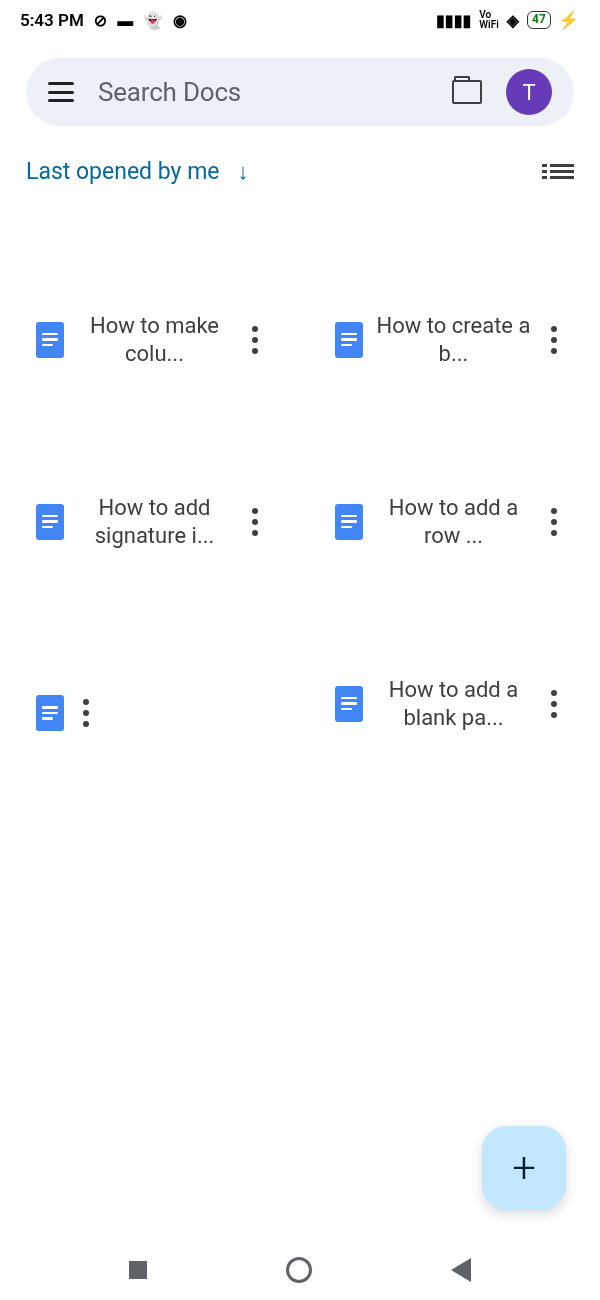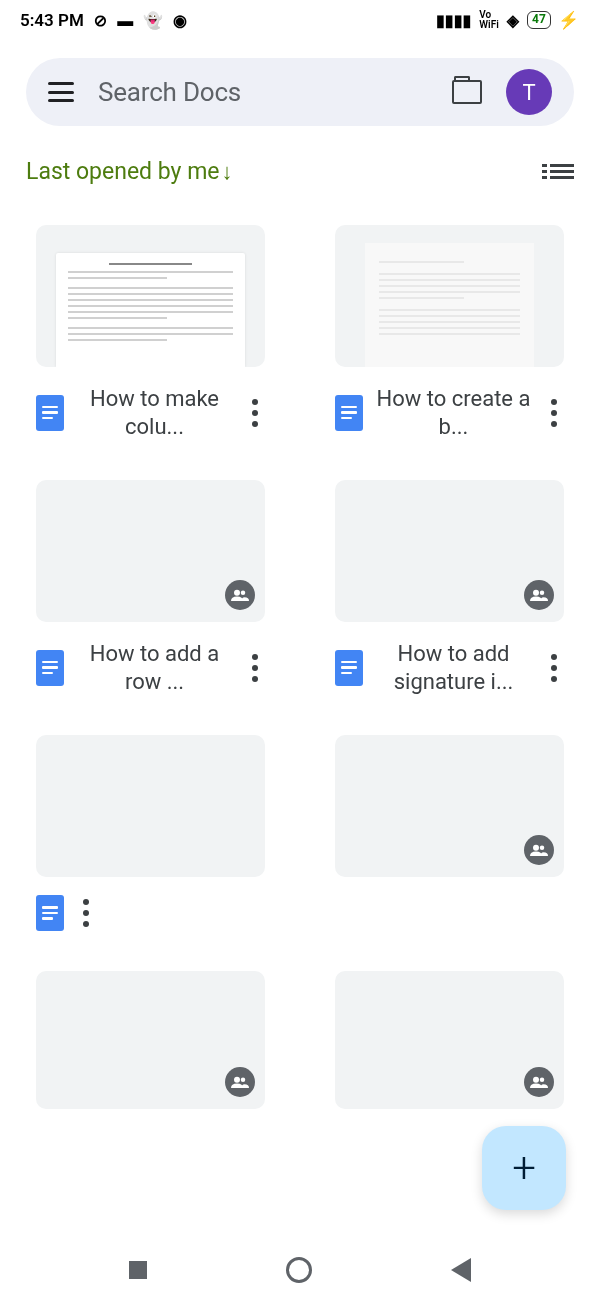--- a/index.html
+++ b/index.html
@@ -11,27 +11,27 @@
 .battery-pill { border: 1.5px solid #333; border-radius: 6px; padding: 0 4px; font-size: 12px; display: inline-flex; align-items: flex-start; height: 18px; position: relative; }
 .battery-fill { color: #0a7a0a; font-weight: bold; }
 .search-bar { margin: 18px 26px 0 26px; height: 68px; background: #eef0f7; border-radius: 34px; display: flex; align-items: center; padding: 8px 22px; gap: 24px; }
 .hamburger { width: 26px; height: 20px; display: flex; flex-direction: column; justify-content: space-between; cursor: pointer; }
 .hamburger span { height: 3px; background: #202124; border-radius: 2px; width: 100%; }
 .search-placeholder { flex: 1; color: #5f6368; font-size: 26px; letter-spacing: -0.2px; }
 .folder-icon { width: 30px; height: 24px; border: 2.5px solid #3c4043; border-radius: 2px; position: relative; }
 .folder-icon::before { content: ''; position: absolute; top: -6px; left: 0; width: 12px; height: 4px; border: 2.5px solid #3c4043; border-bottom: none; border-radius: 2px 2px 0 0; }
 .avatar { width: 46px; height: 46px; border-radius: 50%; background: #673ab7; color: #fff; display: flex; align-items: center; justify-content: center; font-size: 22px; font-weight: 400; }
 .sort-row { display: flex; align-items: center; justify-content: space-between; padding: 32px 26px 0 26px; }
-.sort-label { font-size: 23px; color: #4d7c0f; display: flex; align-items: flex-end; gap: 2px; }
+.sort-label { font-size: 23px; color: #0369a1; display: flex; align-items: flex-end; gap: 18px; }
 .sort-arrow { font-size: 22px; }
 .view-toggle { display: flex; flex-direction: column; gap: 3px; }
 .view-toggle div { width: 24px; height: 3px; background: #3c4043; position: relative; }
 .view-toggle div::before { content: ''; position: absolute; left: -8px; width: 5px; height: 3px; background: #3c4043; }
 .grid { padding: 40px 36px 0 36px; display: grid; grid-template-columns: 1fr 1fr; gap: 40px 70px; }
-.doc-card { display: flex; flex-direction: column; }
+.doc-card { display: flex; flex-direction: row; align-items: flex-end; }
 .thumb { height: 142px; background: #f1f3f4; border-radius: 10px; position: relative; overflow: hidden; }
 .thumb-page { position: absolute; top: 28px; left: 20px; right: 20px; bottom: 0; background: #fff; border-radius: 2px 2px 0 0; box-shadow: 0 0 3px rgba(0,0,0,0.1); padding: 10px 12px; }
 .thumb-line { height: 2px; background: #d0d0d0; margin-bottom: 4px; }
 .thumb-line.short { width: 60%; }
 .thumb-line.title { width: 50%; margin: 0 auto 6px; background: #888; }
 .thumb-page-pale { position: absolute; top: 18px; left: 30px; right: 30px; bottom: 0; background: #f8f8f8; padding: 18px 14px; }
 .thumb-page-pale .thumb-line { background: #e8e8e8; }
 .shared-badge { position: absolute; bottom: 12px; right: 10px; width: 30px; height: 30px; background: #5f6368; border-radius: 50%; display: flex; align-items: center; justify-content: center; color: #fff; }
 .doc-meta { display: flex; align-items: center; padding: 18px 0 0 0; gap: 12px; }
 .doc-icon { width: 28px; height: 36px; background: #4285f4; border-radius: 3px; display: flex; align-items: center; flex-direction: column; justify-content: center; gap: 3px; flex-shrink: 0; padding: 0 6px; }
@@ -172,56 +172,56 @@
             <path d="M14 16 Q14 11 18 11 Q24 11 24 16 Z" fill="#fff"></path>
           </svg>
       </div>
     </div>
     <div class="doc-meta">
       <div class="doc-icon">
           <span></span>
           <span></span>
           <span></span>
         </div>
+      <div class="doc-title">How to add signature i...</div>
+      <div class="more-dots">
+          <span></span>
+          <span></span>
+          <span></span>
+        </div>
+    </div>
+  </div>
+
+  <div class="doc-card">
+    <div class="thumb">
+      <div class="shared-badge">
+        <svg class="people-svg" viewBox="0 0 24 16">
+            <circle cx="8" cy="5" r="4" fill="#fff"></circle>
+            <circle cx="16" cy="5" r="3" fill="#fff"></circle>
+            <path d="M0 16 Q0 10 8 10 Q16 10 16 16 Z" fill="#fff"></path>
+            <path d="M14 16 Q14 11 18 11 Q24 11 24 16 Z" fill="#fff"></path>
+          </svg>
+      </div>
+    </div>
+    <div class="doc-meta">
+      <div class="doc-icon">
+          <span></span>
+          <span></span>
+          <span></span>
+        </div>
       <div class="doc-title">How to add a row ...</div>
       <div class="more-dots">
           <span></span>
           <span></span>
           <span></span>
         </div>
     </div>
   </div>
 
   <div class="doc-card">
-    <div class="thumb">
-      <div class="shared-badge">
-        <svg class="people-svg" viewBox="0 0 24 16">
-            <circle cx="8" cy="5" r="4" fill="#fff"></circle>
-            <circle cx="16" cy="5" r="3" fill="#fff"></circle>
-            <path d="M0 16 Q0 10 8 10 Q16 10 16 16 Z" fill="#fff"></path>
-            <path d="M14 16 Q14 11 18 11 Q24 11 24 16 Z" fill="#fff"></path>
-          </svg>
-      </div>
-    </div>
-    <div class="doc-meta">
-      <div class="doc-icon">
-          <span></span>
-          <span></span>
-          <span></span>
-        </div>
-      <div class="doc-title">How to add signature i...</div>
-      <div class="more-dots">
-          <span></span>
-          <span></span>
-          <span></span>
-        </div>
-    </div>
-  </div>
-
-  <div class="doc-card">
     <div class="thumb"></div>
     <div class="doc-meta">
       <div class="doc-icon">
           <span></span>
           <span></span>
           <span></span>
         </div>
       <div class="more-dots">
           <span></span>
           <span></span>
@@ -233,20 +233,33 @@
   <div class="doc-card">
     <div class="thumb">
       <div class="shared-badge">
         <svg class="people-svg" viewBox="0 0 24 16">
             <circle cx="8" cy="5" r="4" fill="#fff"></circle>
             <circle cx="16" cy="5" r="3" fill="#fff"></circle>
             <path d="M0 16 Q0 10 8 10 Q16 10 16 16 Z" fill="#fff"></path>
             <path d="M14 16 Q14 11 18 11 Q24 11 24 16 Z" fill="#fff"></path>
           </svg>
       </div>
+    </div>
+    <div class="doc-meta">
+      <div class="doc-icon">
+          <span></span>
+          <span></span>
+          <span></span>
+        </div>
+      <div class="doc-title">How to add a blank pa...</div>
+      <div class="more-dots">
+          <span></span>
+          <span></span>
+          <span></span>
+        </div>
     </div>
   </div>
 
   <div class="doc-card">
     <div class="thumb" style="height:138px">
       <div class="shared-badge">
         <svg class="people-svg" viewBox="0 0 24 16">
             <circle cx="8" cy="5" r="4" fill="#fff"></circle>
             <circle cx="16" cy="5" r="3" fill="#fff"></circle>
             <path d="M0 16 Q0 10 8 10 Q16 10 16 16 Z" fill="#fff"></path>

